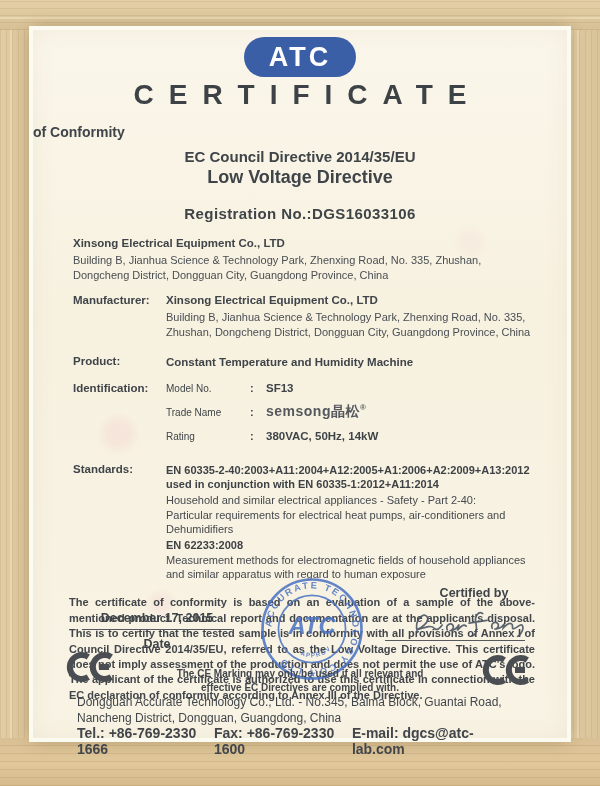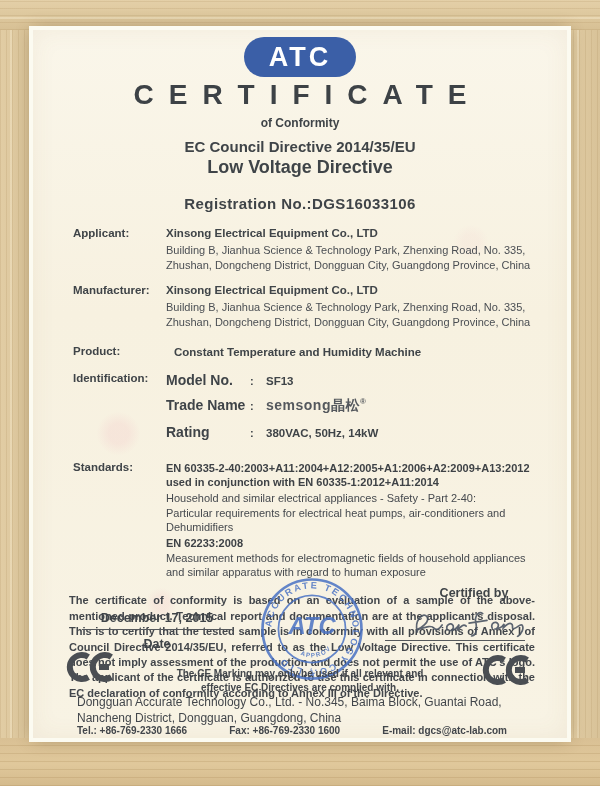--- a/index.html
+++ b/index.html
@@ -46,37 +46,37 @@
   
   .logo-pill {
     margin:7px auto 0; width:112px; height:40px; border-radius:21px;
     background:#3b5fa7; color:#fff; text-align:center;
     font-weight:bold; font-size:27px; line-height:40px; letter-spacing:3px;
   }
   .cert-title {
     margin:2px 0 0; text-align:center; font-weight:bold;
     font-size:28px; letter-spacing:15px; text-indent:15px; color:#3d4246;
   }
-  .subtitle   { margin-top:5px; text-align:center; font-weight:bold; font-size:12px; }
+  .subtitle   { margin-top:13px; font-weight:bold; font-size:14px; }
   .directive1 { margin-top:8px; text-align:center; font-weight:bold; font-size:15px; }
   .directive2 { margin-top:2px; text-align:center; font-weight:bold; font-size:18px; }
   .registration { margin-top:17px; text-align:center; font-weight:bold; font-size:15px; letter-spacing:.4px; }
 
   
   .rows { margin:15px 28px 0 40px; }
   .row { display:flex; margin-bottom:12px; }
   .row-label { flex:none; width:93px; font-weight:bold; font-size:11.5px; }
   .row-value { flex:1; font-size:11px; }
   .value-name { font-weight:bold; font-size:11.5px; }
   .value-addr { margin-top:4px; line-height:1.32; color:#4a4e53; }
-  .row.product { margin-top:16px;gap:8px; }
+  .row.product { margin-top:16px; }
   .row.product .row-value { font-weight:bold; font-size:11.5px; padding-top:1px; }
   .row.ident { margin-top:14px; }
   .id-row { margin-bottom:9px; }
-  .id-label { display:inline-block; width:84px; font-weight:bold; font-size:14px; }
+  .id-label { display:inline-block; width:84px; font-weight:normal; font-size:10px; }
   .id-sep   { display:inline-block; width:16px; font-weight:bold; }
   .id-value { font-weight:bold; font-size:11.5px; }
   .brand { font-size:14px; letter-spacing:.5px; color:#54585d; }
   .brand sup { font-size:8px; }
   .row.standards { margin-top:12px; }
   .std { line-height:1.3; margin-bottom:1px; color:#45494e; }
   .std.bold { font-weight:bold; color:#3e4246; }
 
   
   .body-par {
@@ -91,21 +91,21 @@
   .signature { position:absolute; left:374px; top:85px; width:128px; height:36px; transform:rotate(-2deg); }
   .sig-line { position:absolute; left:352px; top:122px; width:140px; border-bottom:1.5px solid #55585c; }
   .date-block { position:absolute; left:40px; top:90px; width:168px; text-align:center; }
   .date-value { display:inline-block; font-weight:bold; font-size:12.5px; padding:0 10px 4px; border-bottom:1.5px solid #55585c; min-width:150px; }
   .date-label { margin-top:7px; font-weight:bold; font-size:12.5px; }
   .ce-mark { position:absolute; width:52px; height:36px; }
   .ce-mark.left-ce  { left:30px;  top:131px; }
   .ce-mark.right-ce { left:446px; top:134px; }
   .ce-note { position:absolute; left:110px; right:110px; top:149px; text-align:center; font-weight:bold; font-size:10px; line-height:1.35; color:#42464b; }
   .footer-address { position:absolute; left:44px; right:46px; top:177px; font-weight:normal; font-size:12px; line-height:1.3; color:#42464b; }
-  .contact-row { position:absolute; left:44px; right:60px; top:207px; display:flex; justify-content:space-between; font-weight:bold; font-size:10px; color:#42464b; }
+  .contact-row { position:absolute; left:44px; right:60px; top:207px; display:flex; justify-content:space-between; font-weight:bold; font-size:14px; color:#42464b; }
 
   svg text { font-family:"Liberation Sans","DejaVu Sans",sans-serif; }
 </style>
 </head>
 <body>
 
 <div class="scene">
 
   <div class="frame v left"></div>
   <div class="frame v right"></div>
@@ -119,21 +119,20 @@
     </div>
     <h1 class="cert-title">CERTIFICATE</h1>
     <div class="subtitle">of Conformity</div>
     <div class="directive1">EC Council Directive 2014/35/EU</div>
     <div class="directive2">Low Voltage Directive</div>
     <div class="registration">Registration No.:DGS16033106</div>
 
     <div class="rows">
 
       <div class="row">
-        <div class="row-label">Applicant:</div>
         <div class="row-value">
           <div class="value-name">Xinsong Electrical Equipment Co., LTD</div>
           <div class="value-addr">Building B, Jianhua Science &amp; Technology Park, Zhenxing Road, No. 335, Zhushan, Dongcheng District, Dongguan City, Guangdong Province, China</div>
         </div>
       </div>
 
       <div class="row">
         <div class="row-label">Manufacturer:</div>
         <div class="row-value">
           <div class="value-name">Xinsong Electrical Equipment Co., LTD</div>

